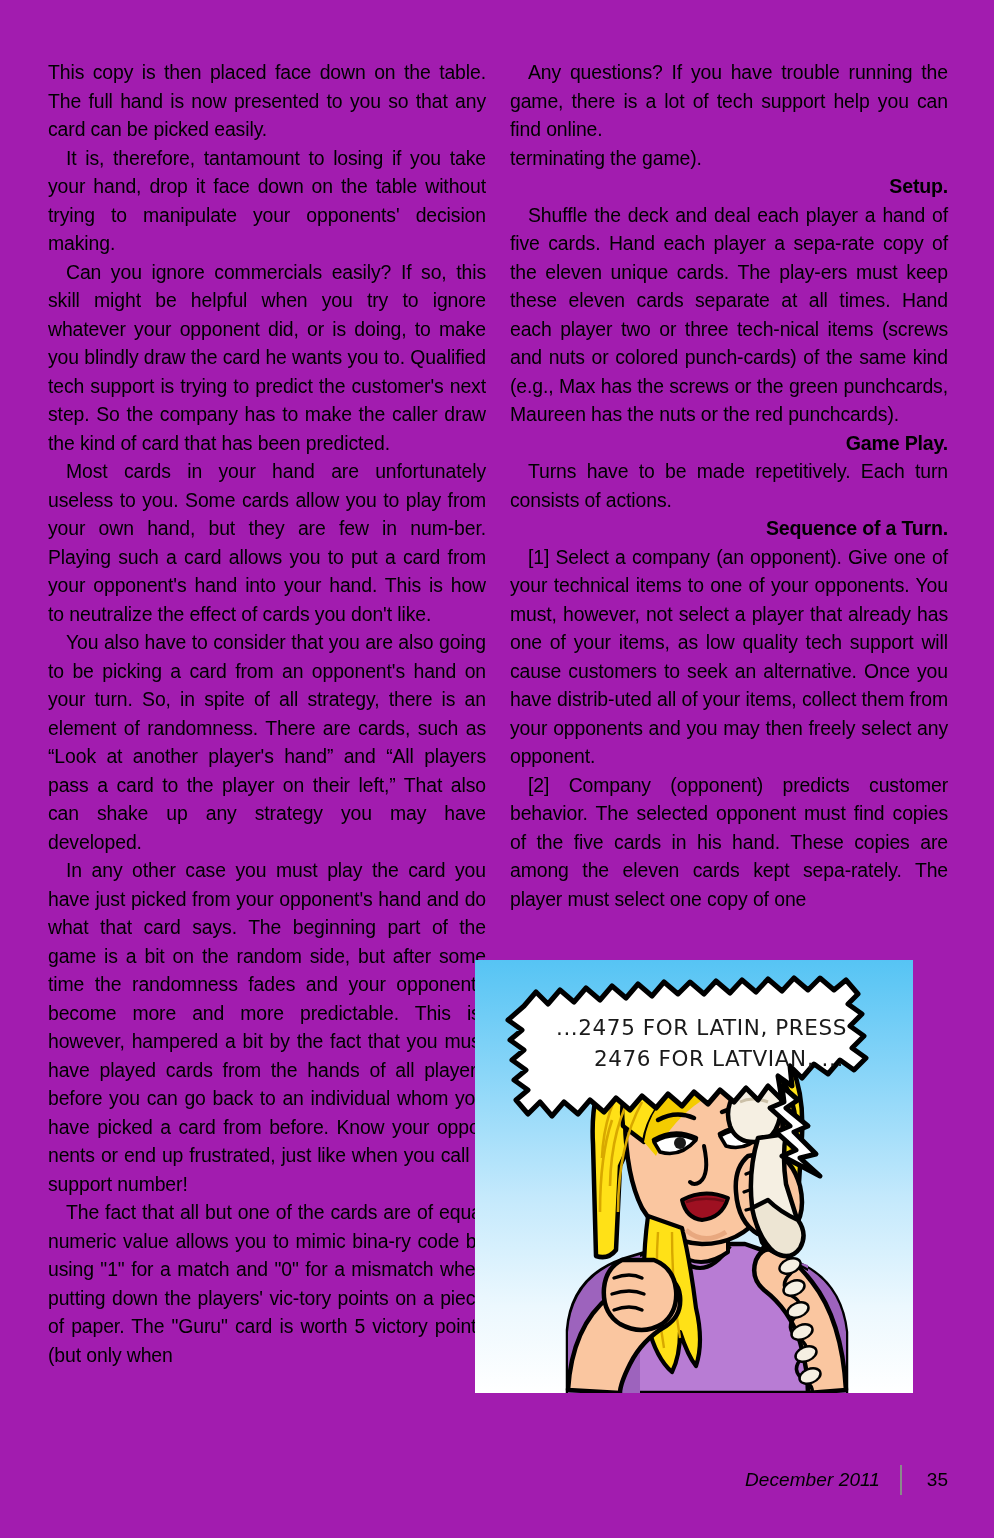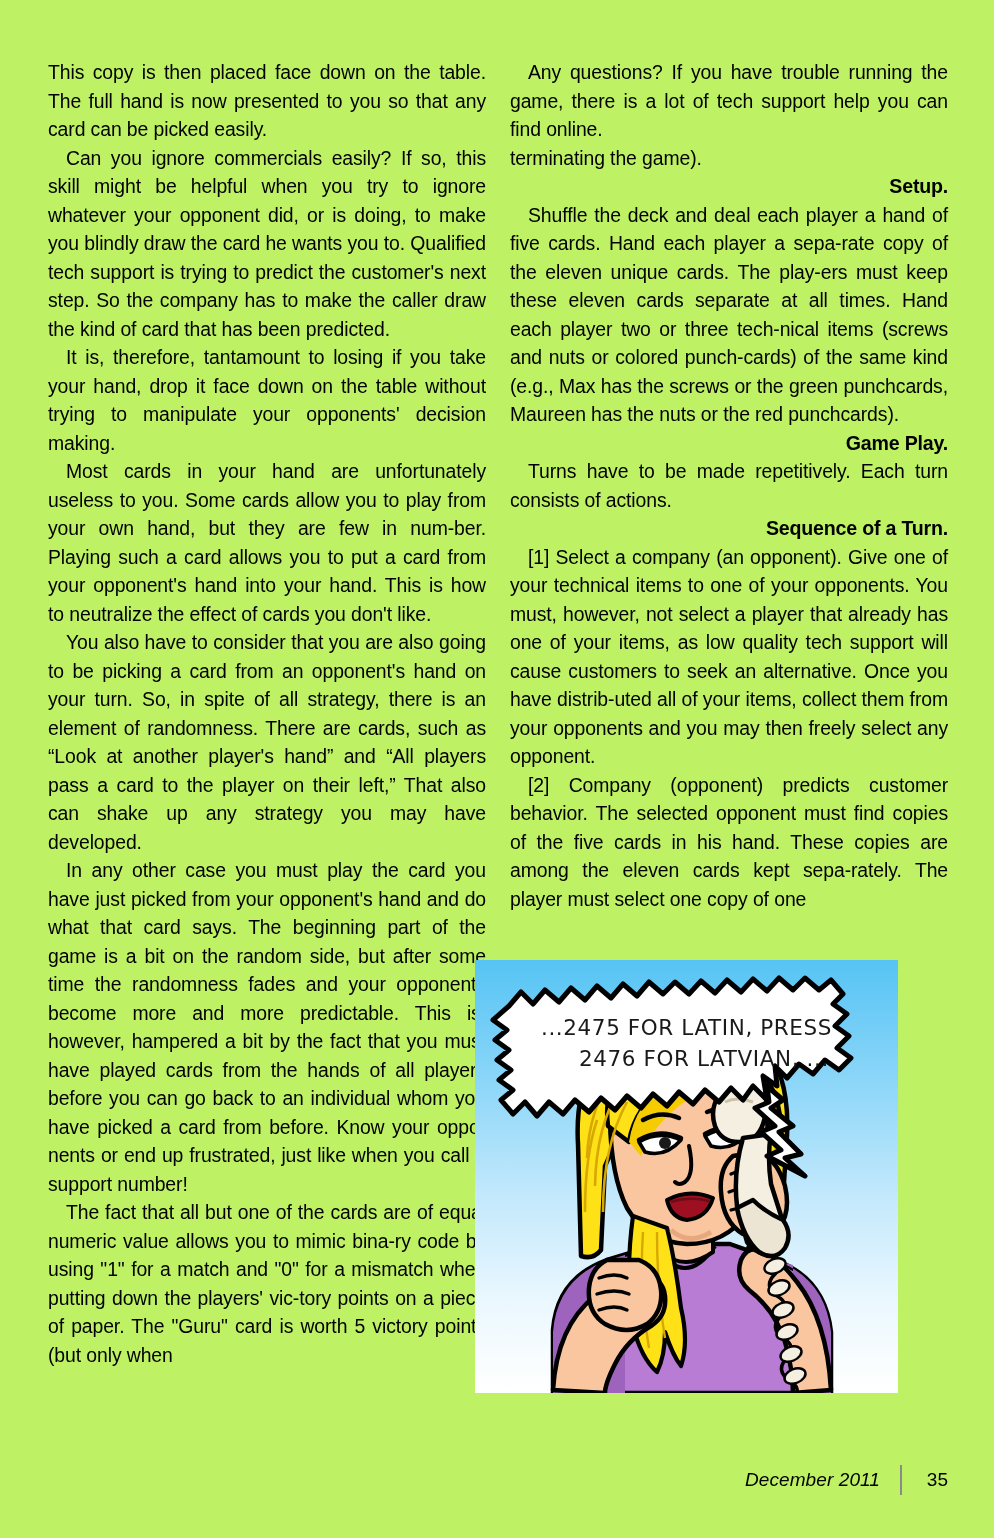--- a/index.html
+++ b/index.html
@@ -15,21 +15,21 @@
     font-family: "Liberation Sans", sans-serif;
     color: #000000;
     overflow: hidden;
   }
 
   .page {
     position: absolute;
     left: 0; top: 0;
     width: 994px;
     height: 1538px;
-    background: #bef264;
+    background: #a21caf;
   }
 
   .columns {
     position: absolute;
     left: 48px;
     top: 58px;
     width: 900px;
     height: 1360px;
     display: flex;
     flex-direction: row;
@@ -68,20 +68,21 @@
 
   
   .figure {
     position: absolute;
     left: 475px;
     top: 960px;
     width: 423px;
     height: 433px;
     overflow: hidden;
     background: linear-gradient(to bottom, #56c4f4 0%, #8ad6f8 26%, #c6eafc 55%, #eaf7fe 78%, #ffffff 100%);
+    padding-left: 15px;
   }
   .figure svg { display: block; width: 100%; height: 100%; }
 
   .bubble-text {
     font-family: "DejaVu Sans", sans-serif;
     font-size: 21.5px;
     letter-spacing: 0.6px;
     fill: #1a1a1a;
   }
 
@@ -119,22 +120,22 @@
 </style>
 </head>
 <body>
 
 <div class="page">
 
   <div class="columns">
 
     <div class="column">
       <p class="body-text">This copy is then placed face down on the table. The full hand is now presented to you so that any card can be picked easily.</p>
+      <p class="body-text indent">It is, therefore, tantamount to losing if you take your hand, drop it face down on the table without trying to manipulate your opponents' decision making.</p>
       <p class="body-text indent">Can you ignore commercials easily? If so, this skill might be helpful when you try to ignore whatever your opponent did, or is doing, to make you blindly draw the card he wants you to. Qualified tech support is trying to predict the customer's next step. So the company has to make the caller draw the kind of card that has been predicted.</p>
-      <p class="body-text indent">It is, therefore, tantamount to losing if you take your hand, drop it face down on the table without trying to manipulate your opponents' decision making.</p>
       <p class="body-text indent">Most cards in your hand are unfortunately useless to you. Some cards allow you to play from your own hand, but they are few in num-ber. Playing such a card allows you to put a card from your opponent's hand into your hand. This is how to neutralize the effect of cards you don't like.</p>
       <p class="body-text indent">You also have to consider that you are also going to be picking a card from an opponent's hand on your turn. So, in spite of all strategy, there is an element of randomness. There are cards, such as “Look at another player's hand” and “All players pass a card to the player on their left,” That also can shake up any strategy you may have developed.</p>
       <p class="body-text indent">In any other case you must play the card you have just picked from your opponent's hand and do what that card says. The beginning part of the game is a bit on the random side, but after some time the randomness fades and your opponents become more and more predictable. This is, however, hampered a bit by the fact that you must have played cards from the hands of all players before you can go back to an individual whom you have picked a card from before. Know your oppo-nents or end up frustrated, just like when you call a support number!</p>
       <p class="body-text indent">The fact that all but one of the cards are of equal numeric value allows you to mimic bina-ry code by using "1" for a match and "0" for a mismatch when putting down the players' vic-tory points on a piece of paper. The "Guru" card is worth 5 victory points (but only when</p>
     </div>
 
     <div class="column">
       <p class="body-text indent">Any questions? If you have trouble running the game, there is a lot of tech support help you can find online.</p>
       <p class="body-text">terminating the game).</p>
       <h3 class="section-head">Setup.</h3>

